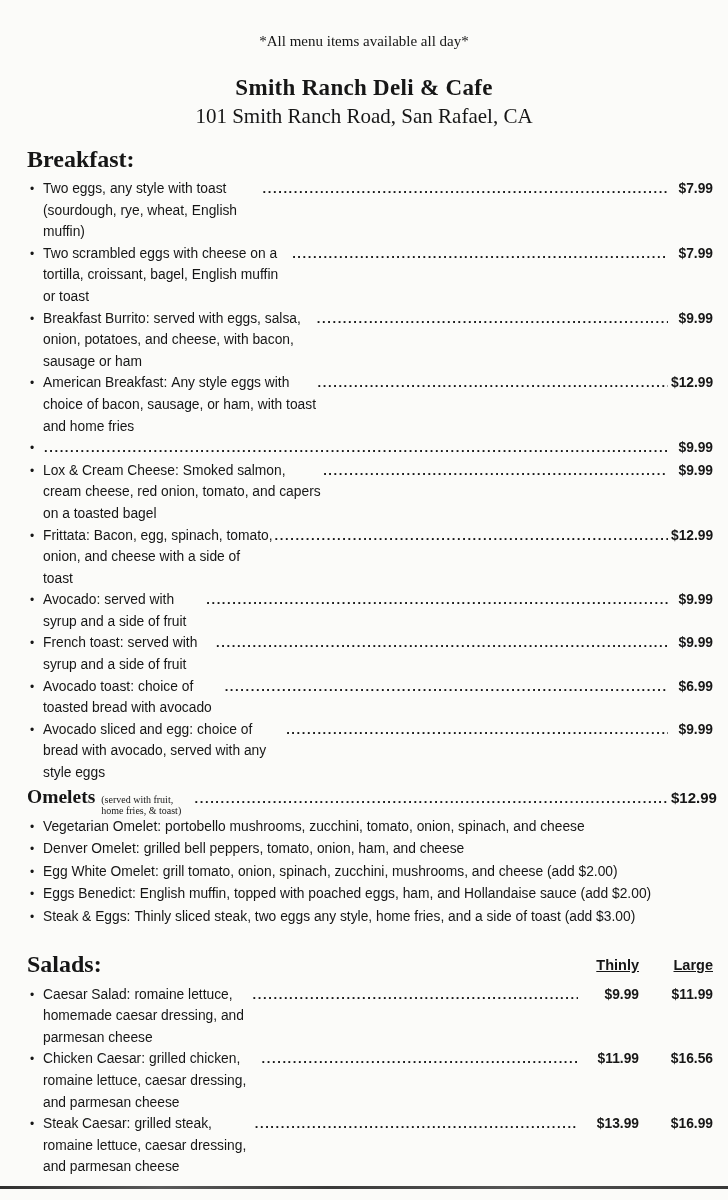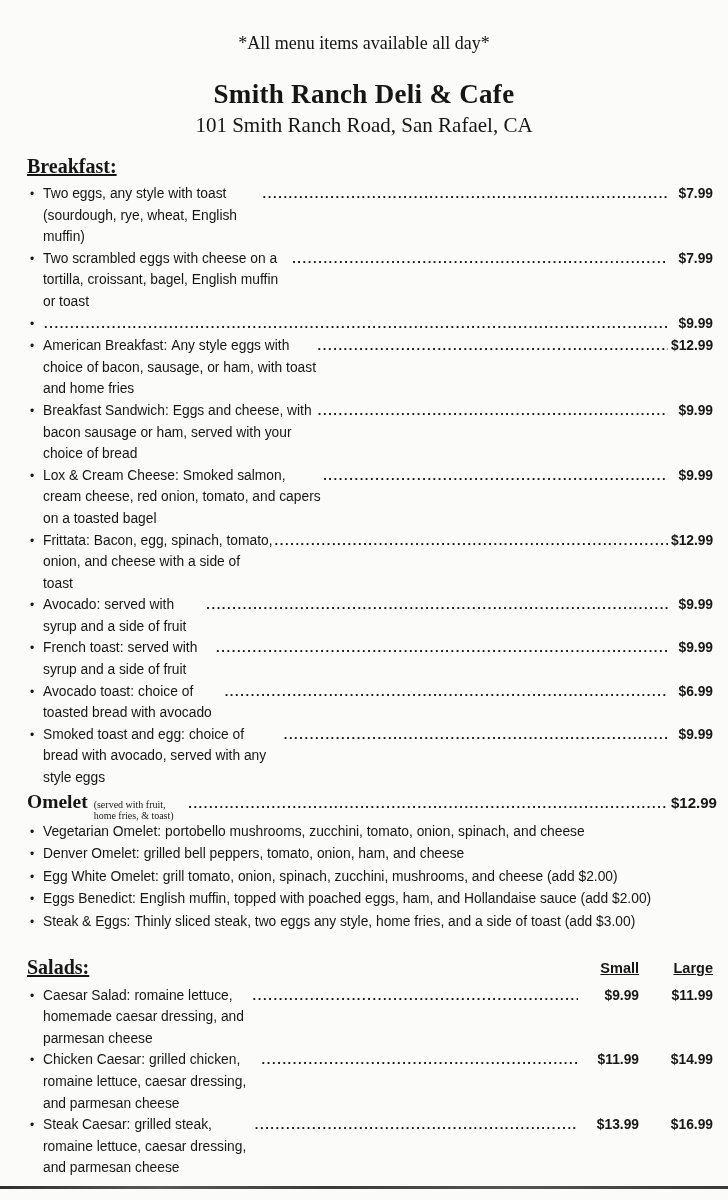--- a/index.html
+++ b/index.html
@@ -9,43 +9,42 @@
     color: #161616;
     font-family: "Liberation Sans", sans-serif;
     position: relative;
     overflow: hidden;
   }
   .page { padding: 0 15px; position: relative; }
 
   .note {
     text-align: center;
     font-family: "Liberation Serif", serif;
-    font-size: 18px;
+    font-size: 15px;
     padding-top: 33px;
   }
   .title {
     text-align: center;
     font-family: "Liberation Serif", serif;
-    font-size: 27px;
+    font-size: 23px;
     font-weight: bold;
     margin-top: 25px;
     letter-spacing: 0.3px;
   }
   .address {
     text-align: center;
     font-family: "Liberation Serif", serif;
     font-size: 21px;
     margin-top: 3px;
   }
 
   .sec-head {
     font-family: "Liberation Serif", serif;
-    font-size: 20px;
-    font-weight: bold;
-    text-decoration: underline;
+    font-size: 24px;
+    font-weight: bold;
     margin: 14px 0 5px 12px;
     display: inline-block;
   }
   section.first .sec-head { margin-top: 17px; }
 
   .items { display: block; }
 
   .row {
     display: flex;
     align-items: baseline;
@@ -145,34 +144,34 @@
   </div>
         <div class="row">
     <span class="bullet">•</span>
     <span class="itext"><b class="iname">Two scrambled eggs</b><span class="idesc">with cheese on a tortilla, croissant, bagel, English muffin or toast</span></span>
     <span class="leader"></span>
     <span class="price single">$7.99</span>
 
   </div>
         <div class="row">
     <span class="bullet">•</span>
+    <span class="itext"><b class="iname">Breakfast Burrito:</b><span class="idesc">served with eggs, salsa, onion, potatoes, and cheese, with bacon, sausage or ham</span></span>
     <span class="leader"></span>
     <span class="price single">$9.99</span>
 
   </div>
         <div class="row">
     <span class="bullet">•</span>
     <span class="itext"><b class="iname">American Breakfast:</b><span class="idesc">Any style eggs with choice of bacon, sausage, or ham, with toast and home fries</span></span>
     <span class="leader"></span>
     <span class="price single">$12.99</span>
 
   </div>
         <div class="row">
     <span class="bullet">•</span>
-    <span class="itext"><b class="iname">Breakfast Sandwich:</b><span class="idesc">Eggs and cheese, with bacon sausage or ham, served with your choice of bread</span></span>
     <span class="leader"></span>
     <span class="price single">$9.99</span>
 
   </div>
         <div class="row">
     <span class="bullet">•</span>
     <span class="itext"><b class="iname">Lox &amp; Cream Cheese:</b><span class="idesc">Smoked salmon, cream cheese, red onion, tomato, and capers on a toasted bagel</span></span>
     <span class="leader"></span>
     <span class="price single">$9.99</span>
 
@@ -200,29 +199,29 @@
   </div>
         <div class="row">
     <span class="bullet">•</span>
     <span class="itext"><b class="iname">Avocado toast:</b><span class="idesc">choice of toasted bread with avocado</span></span>
     <span class="leader"></span>
     <span class="price single">$6.99</span>
 
   </div>
         <div class="row">
     <span class="bullet">•</span>
-    <span class="itext"><b class="iname">Smoked toast and egg:</b><span class="idesc">choice of bread with avocado, served with any style eggs</span></span>
+    <span class="itext"><b class="iname">Avocado sliced and egg:</b><span class="idesc">choice of bread with avocado, served with any style eggs</span></span>
     <span class="leader"></span>
     <span class="price single">$9.99</span>
 
   </div>
       </div>
 
     <div class="omelets-row">
-      <b class="omelets-name">Omelet</b>
+      <b class="omelets-name">Omelets</b>
       <span class="omelets-suffix">(served with fruit, home fries, &amp; toast)</span>
       <span class="leader"></span>
       <span class="price single big">$12.99</span>
     </div>
     <div class="items">
         <div class="row">
     <span class="bullet">•</span>
     <span class="itext"><b class="iname">Vegetarian Omelet:</b><span class="idesc">portobello mushrooms, zucchini, tomato, onion, spinach, and cheese</span></span>
 
   </div>
@@ -246,39 +245,39 @@
     <span class="itext"><b class="iname">Steak &amp; Eggs:</b><span class="idesc">Thinly sliced steak, two eggs any style, home fries, and a side of toast (add $3.00)</span></span>
 
   </div>
       </div>
   </section>
 
   <section>
     <div class="salads-head-row">
       <h2 class="sec-head">Salads:</h2>
       <span class="spacer"></span>
-      <span class="colhead small">Small</span>
+      <span class="colhead small">Thinly</span>
       <span class="colhead large">Large</span>
     </div>
     <div class="items salads-items">
         <div class="row">
     <span class="bullet">•</span>
     <span class="itext"><b class="iname">Caesar Salad:</b><span class="idesc">romaine lettuce, homemade caesar dressing, and parmesan cheese</span></span>
     <span class="leader"></span>
 
     <span class="price small">$9.99</span>
     <span class="price large">$11.99</span>
   </div>
         <div class="row">
     <span class="bullet">•</span>
     <span class="itext"><b class="iname">Chicken Caesar:</b><span class="idesc">grilled chicken, romaine lettuce, caesar dressing, and parmesan cheese</span></span>
     <span class="leader"></span>
 
     <span class="price small">$11.99</span>
-    <span class="price large">$14.99</span>
+    <span class="price large">$16.56</span>
   </div>
         <div class="row">
     <span class="bullet">•</span>
     <span class="itext"><b class="iname">Steak Caesar:</b><span class="idesc">grilled steak, romaine lettuce, caesar dressing, and parmesan cheese</span></span>
     <span class="leader"></span>
 
     <span class="price small">$13.99</span>
     <span class="price large">$16.99</span>
   </div>
       </div>

